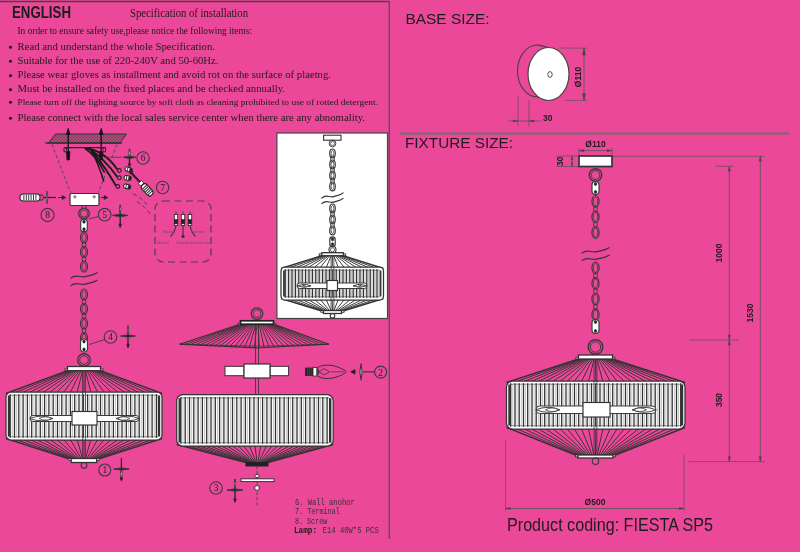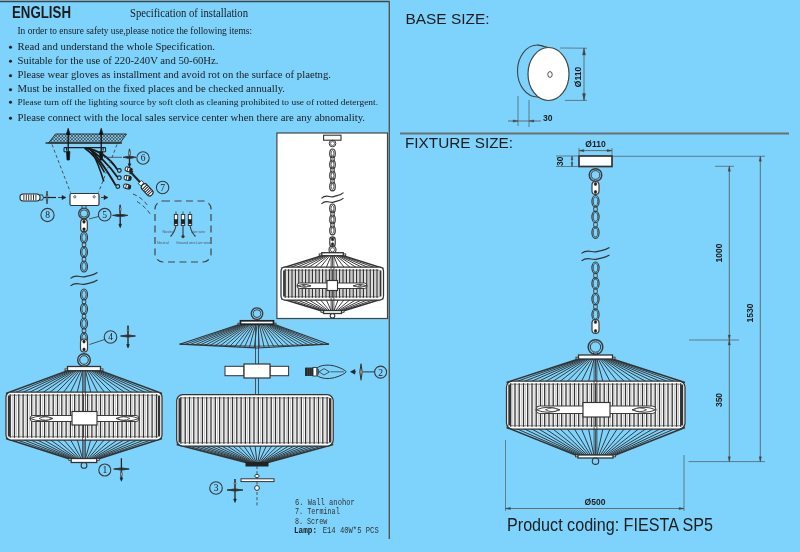--- a/index.html
+++ b/index.html
@@ -1,15 +1,15 @@
 <!DOCTYPE html>
 <html><head><meta charset="utf-8">
 <style>
 html,body{margin:0;padding:0;background:#fff;}
-#page{position:relative;width:800px;height:552px;background:#7dd3fc;overflow:hidden;}
+#page{position:relative;width:800px;height:552px;background:#ec4899;overflow:hidden;}
 </style></head>
 <body>
 <div id="page">
 <svg width="800" height="552" viewBox="0 0 800 552">
 <line x1="0.0" y1="1.5" x2="389.5" y2="1.5" stroke="#444" stroke-width="1.4" stroke-linecap="butt"></line>
 <line x1="389.3" y1="1.0" x2="389.3" y2="539.0" stroke="#555" stroke-width="1.4" stroke-linecap="butt"></line>
 <text x="12" y="18" font-family="Liberation Sans" font-size="16.2" font-weight="bold" text-anchor="start" fill="#1c1c1c" textLength="59" lengthAdjust="spacingAndGlyphs">ENGLISH</text>
 <text x="130" y="16.5" font-family="Liberation Serif" font-size="12" font-weight="normal" text-anchor="start" fill="#1c1c1c" textLength="118" lengthAdjust="spacingAndGlyphs">Specification of installation</text>
 <text x="17.5" y="33.5" font-family="Liberation Serif" font-size="9.5" font-weight="normal" text-anchor="start" fill="#1c1c1c" textLength="234.5" lengthAdjust="spacingAndGlyphs">In order to ensure safety use,please notice the following items:</text>
 <circle cx="10.5" cy="47.2" r="1.30" stroke="#111" stroke-width="0.4" fill="#111"></circle>

